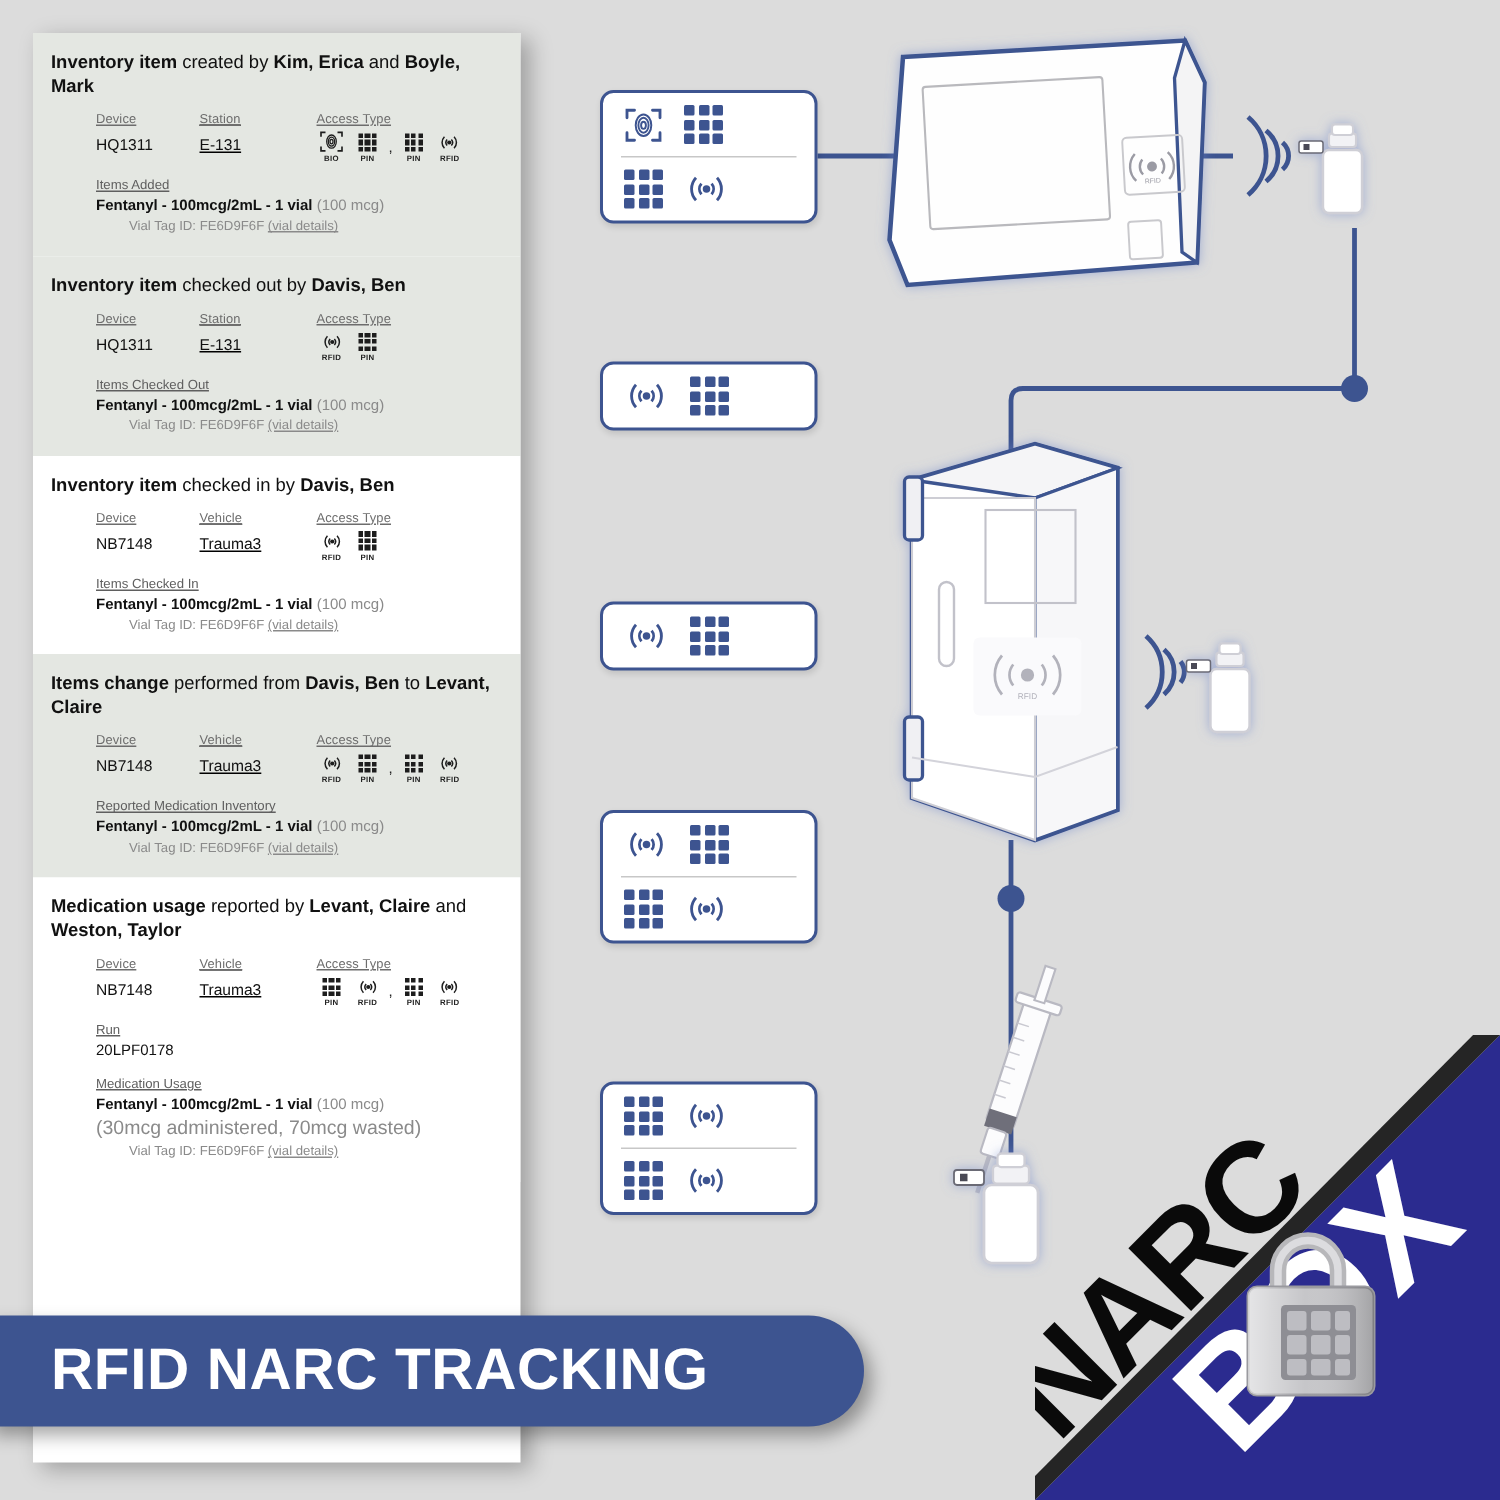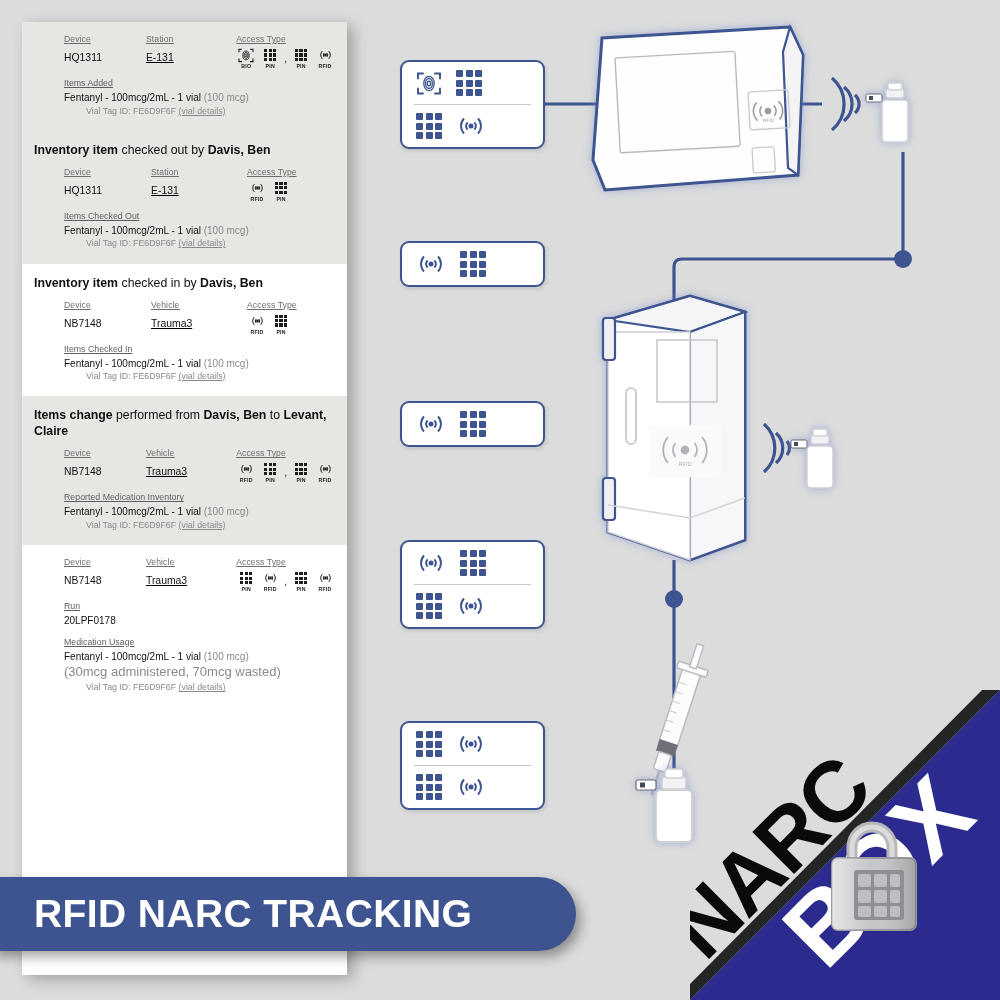--- a/index.html
+++ b/index.html
@@ -21,21 +21,21 @@
   .card{ padding:12px 12px 14px 12px; }
   .card.shaded{ background:#e4e7e2; }
   .card.plain{ background:#ffffff; }
 
   .card-title{
     font-size:12.3px; font-weight:400; color:#111; line-height:1.30;
     margin-bottom:8px;
   }
   .card-title b{ font-weight:700; }
 
-  .meta{ display:flex; padding-left:30px; gap:18px; }
+  .meta{ display:flex; padding-left:30px; gap:0; }
   .meta-col{ }
   .meta-col.device{ width:69px; }
   .meta-col.station{ width:78px;text-decoration:underline; }
   .meta-col.access{ }
   .meta-h{
     font-size:8.6px; color:#6d6d6d; text-decoration:underline;
     display:block; margin-bottom:3px; letter-spacing:.1px;
   }
   .meta-v{ font-size:10.4px; color:#111; }
 
@@ -49,21 +49,21 @@
   
   .keypad{ display:grid; grid-template-columns:repeat(3,3.2px); grid-template-rows:repeat(3,3.2px);
            gap:1.3px; }
   .keypad i{ background:#1d1d1d; display:block; width:3.2px; height:3.2px;}
 
   .sec-h{
     font-size:8.8px; color:#5f5f5f; text-decoration:underline;
     margin:9px 0 3px 30px; display:block;
   }
   .item{ font-size:10px; color:#111; margin-left:30px; line-height:1.35; }
-  .item b{ font-weight:400;text-align:center; }
+  .item b{ font-weight:700;text-align:center; }
   .item .paren{ color:#8a8a8a; font-weight:400; }
   .sub{ font-size:8.8px; color:#8a8a8a; margin-left:52px; line-height:1.4; }
   .sub u{ text-decoration:underline; }
   .noted{ font-size:13px; color:#8a8a8a; margin-left:30px; line-height:1.4; }
 
   
   #banner{
     position:absolute; left:-10px; top:877px; width:586px; height:74px;
     background:#3d5490; border-radius:0 37px 37px 0;
     box-shadow:5px 6px 12px rgba(0,0,0,.35);
@@ -90,20 +90,23 @@
 
   
   #logo{ position:absolute; right:0; bottom:0; width:310px; height:310px; }
 </style>
 </head>
 <body>
 
 <div id="left-panel">
 
   <div class="card shaded">
+    <div class="card-title">
+      <b>Inventory item</b><span> created by </span><b>Kim, Erica</b><span> and </span><b>Boyle, Mark</b>
+    </div>
     <div class="meta">
       <div class="meta-col device">
         <span class="meta-h">Device</span>
         <span class="meta-v">HQ1311</span>
       </div>
       <div class="meta-col station">
         <span class="meta-h">Station</span>
         <span class="meta-v">E-131</span>
       </div>
       <div class="meta-col access">
@@ -363,20 +366,21 @@
           </div>
         </div>
       </div>
     </div>
     <span class="sec-h">Reported Medication Inventory</span>
     <div class="item"><b>Fentanyl - 100mcg/2mL - 1 vial</b> <span class="paren">(100 mcg)</span></div>
     <div class="sub"><span>Vial Tag ID: FE6D9F6F</span> <u>(vial details)</u></div>
   </div>
 
   <div class="card plain">
+    <div class="card-title"><b>Medication usage</b> reported by <b>Levant, Claire</b> and <b>Weston, Taylor</b></div>
     <div class="meta">
       <div class="meta-col device">
         <span class="meta-h">Device</span>
         <span class="meta-v">NB7148</span>
       </div>
       <div class="meta-col station">
         <span class="meta-h">Vehicle</span>
         <span class="meta-v">Trauma3</span>
       </div>
       <div class="meta-col access">

